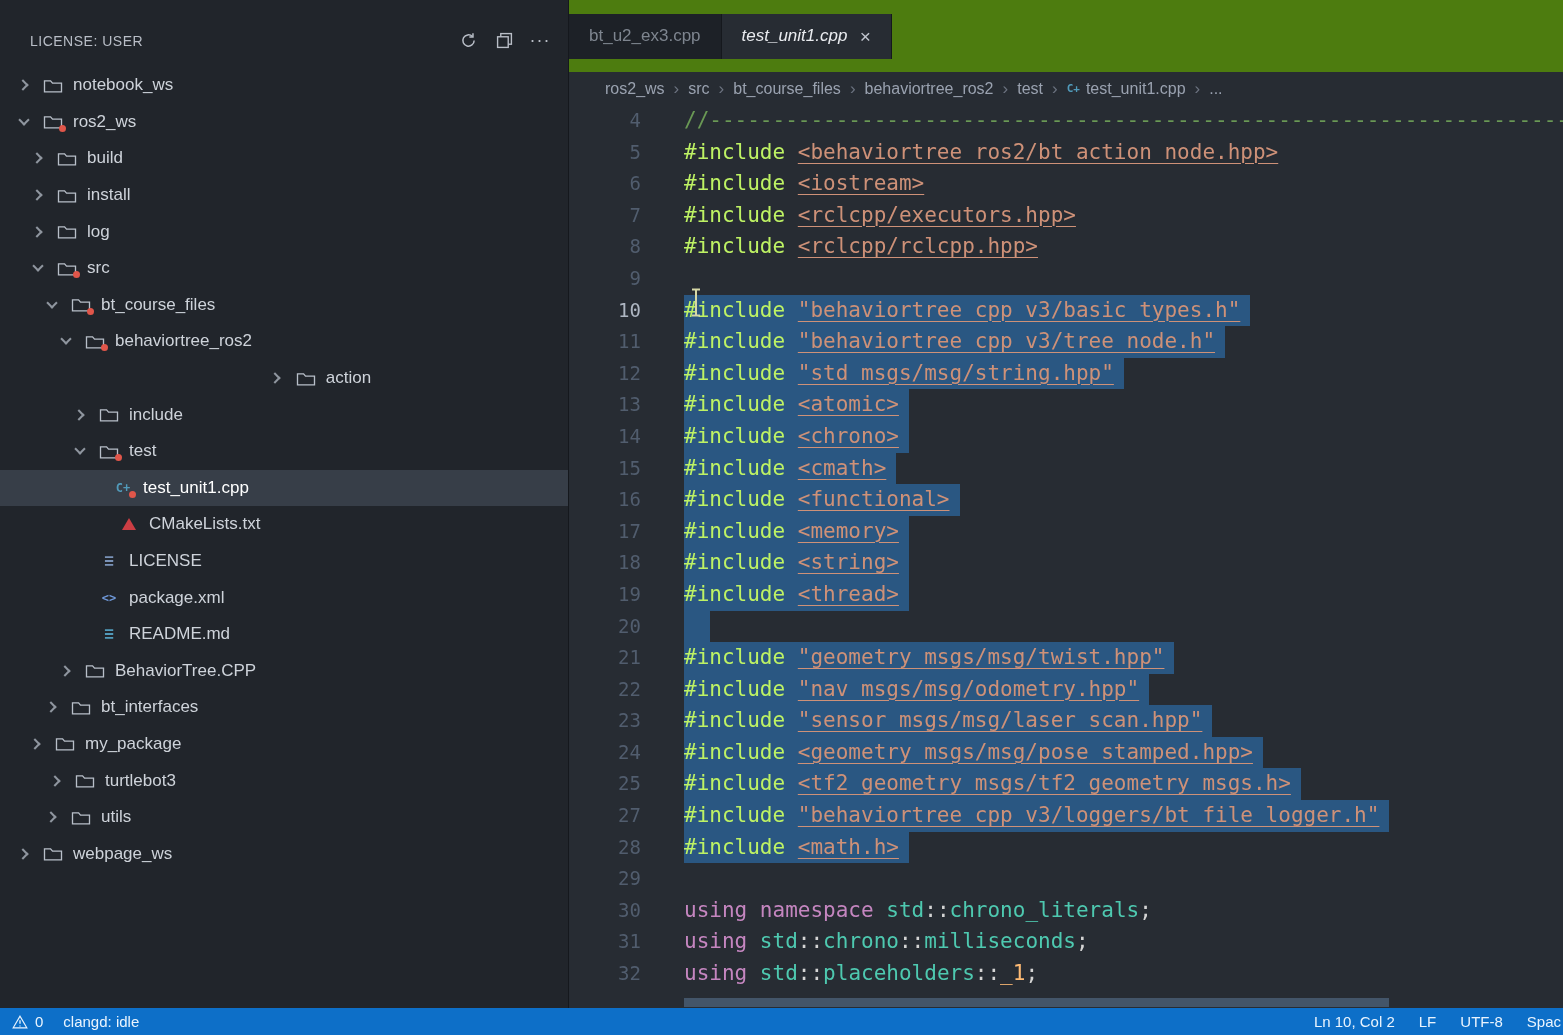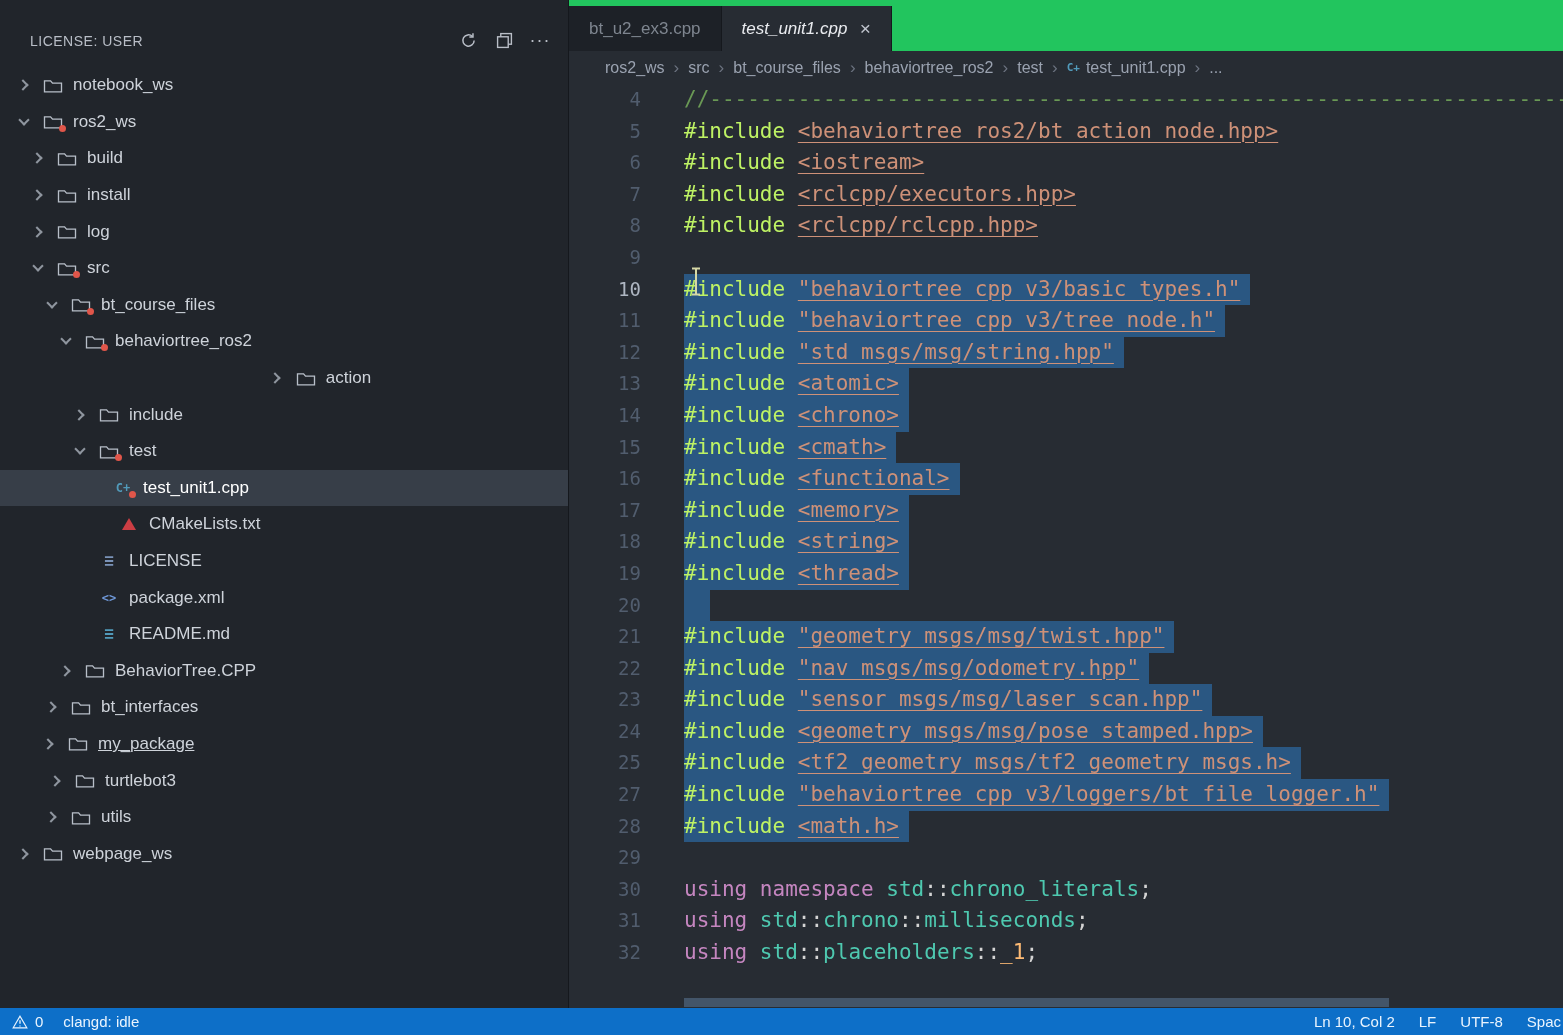--- a/index.html
+++ b/index.html
@@ -37,21 +37,21 @@
   .fi-text { color:#7a93b8; font-size:16px; line-height:1; }
   .fi-markdown { color:#519aba; font-size:16px; line-height:1; }
   .fi-cmake { width:0; height:0; border-left:7px solid transparent; border-right:7px solid transparent;
               border-bottom:12px solid #cc3e44; }
   .tlabel { margin-left:9px; font-size:17px; color:#ced3da; }
 
   
   .editor { flex:1; min-width:0; display:flex; flex-direction:column; background:#272c33;
             border-left:1px solid #15181d; position:relative; }
 
-  .tabbar { height:51px; flex:none; background:#22c55e; display:flex; align-items:flex-end; }
+  .tabbar { height:72px; flex:none; background:#4d7c0f; display:flex; align-items:center; }
   .tab { height:45px; display:flex; align-items:center; gap:12px; padding:0 20px;
          font-size:17px; background:#1d2127; color:#7e858f; border-right:1px solid #15181d; cursor:pointer; }
   .tab.active { background:#272c33; color:#e9ebef; font-style:italic; }
   .tab-close { font-size:19px; line-height:1; color:#c0c5ce; cursor:pointer; }
 
   .breadcrumbs { height:33px; flex:none; display:flex; align-items:center; padding-left:36px;
                  font-size:16px; color:#9aa2b0; gap:9px; white-space:nowrap; }
   .bc-sep { color:#6c7380; font-size:17px; }
   .bc-item { display:flex; align-items:center; gap:6px; cursor:pointer; }
   .bc-ic { font-size:11px; }
@@ -281,21 +281,21 @@
             <span class="chevbox">
               <span class="chev closed"></span>
             </span>
             <span class="iconbox">
               <svg width="20" height="17" viewBox="0 0 16 14">
                 <path d="M1 3.2h5l1.6 1.9H15v7.2H1z" fill="none" stroke="currentColor" stroke-width="1.1"></path>
               </svg>
             </span>
             <span class="tlabel">bt_interfaces</span>
           </div>
-          <div class="row" style="padding-left: 39px; text-decoration: underline;">
+          <div class="row" style="padding-left: 26px;">
             <span class="chevbox">
               <span class="chev closed"></span>
             </span>
             <span class="iconbox">
               <svg width="20" height="17" viewBox="0 0 16 14">
                 <path d="M1 3.2h5l1.6 1.9H15v7.2H1z" fill="none" stroke="currentColor" stroke-width="1.1"></path>
               </svg>
             </span>
             <span class="tlabel">my_package</span>
           </div>

